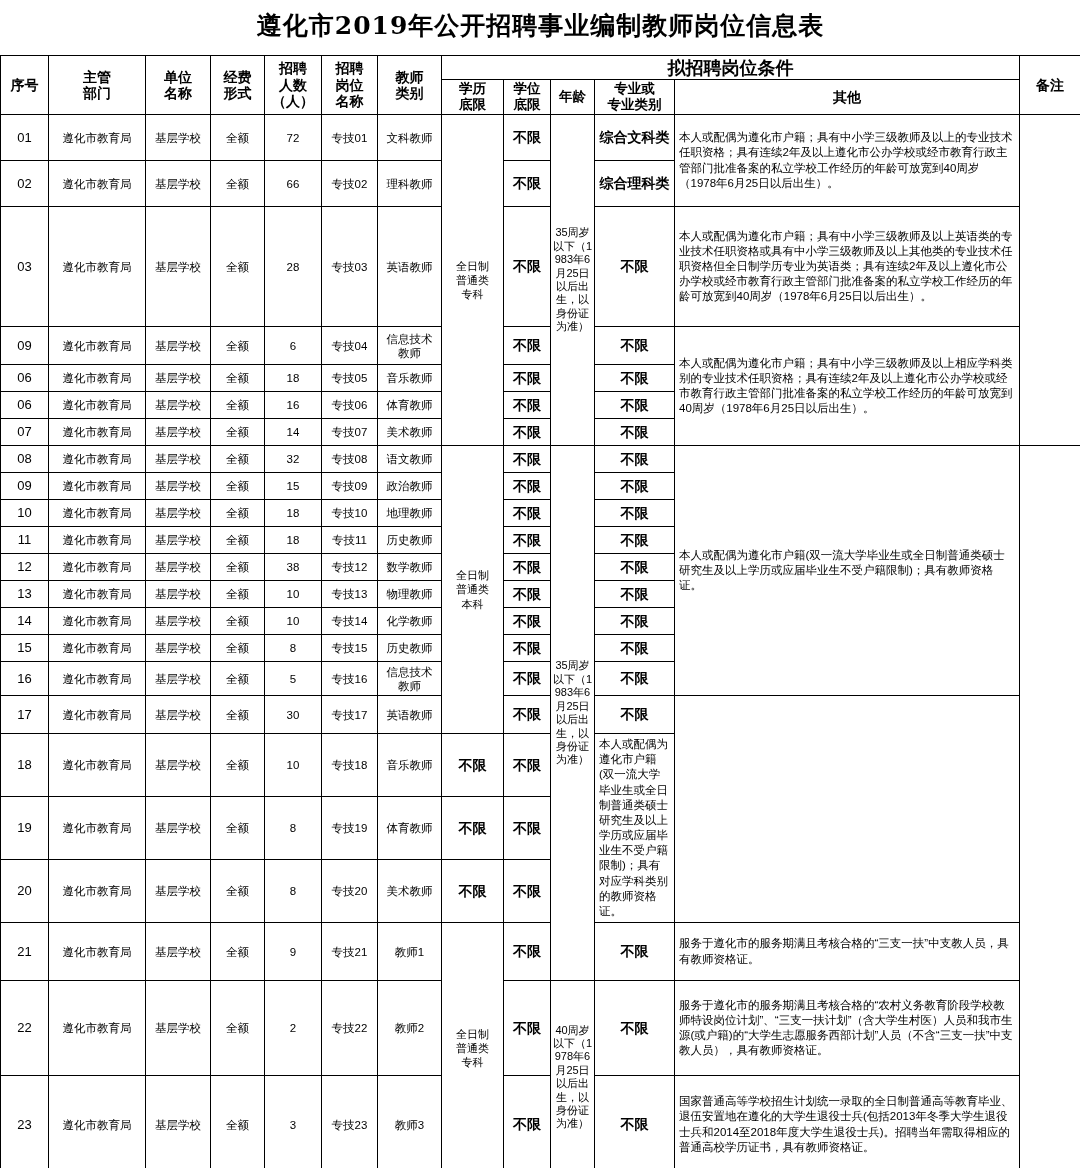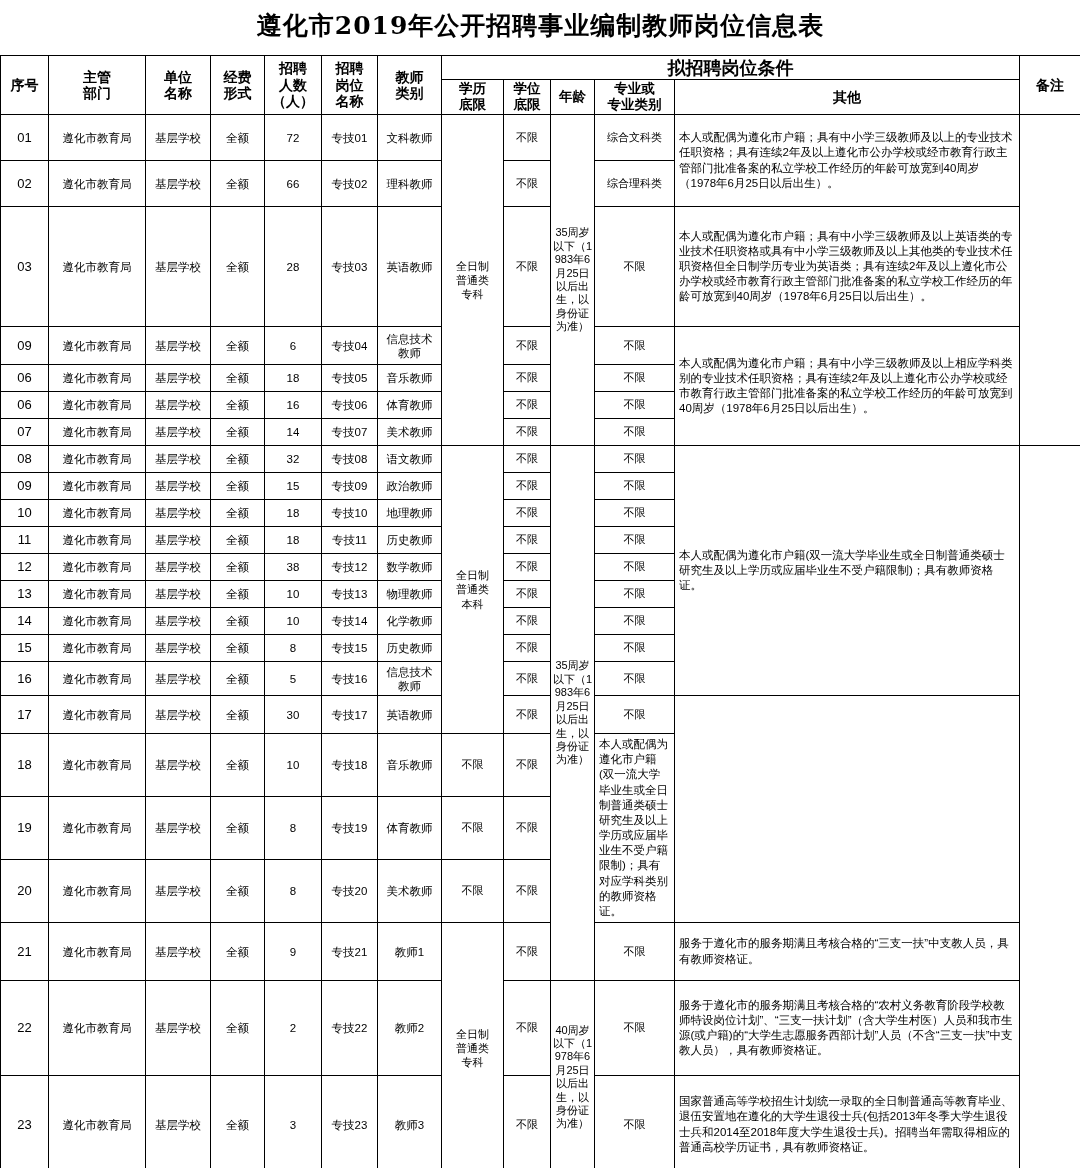--- a/index.html
+++ b/index.html
@@ -41,21 +41,21 @@
     line-height:1.18;
     font-family:"DejaVu Serif","Liberation Serif",serif;
   }
   .hdr .cond-group{font-size:18px;}
   .hdr .narrow{font-size:13.5px;}
 
   
   .c-no{font-size:13px;text-align:center;}
   .c-txt{font-size:11.5px;}
   .c-num{font-size:11.5px;}
-  .c-small{font-size:11px;}
+  .c-small{font-size:14px;font-weight:bold;}
   .c-other{
     text-align:left;
     font-size:11.5px;
     line-height:1.32;
     padding:3px 4px;
     vertical-align:middle;
     word-break:normal;
   }
   .c-age{font-size:11px;line-height:1.22;padding:2px 1px;}
   .c-edu{font-size:11px;line-height:1.3;}

